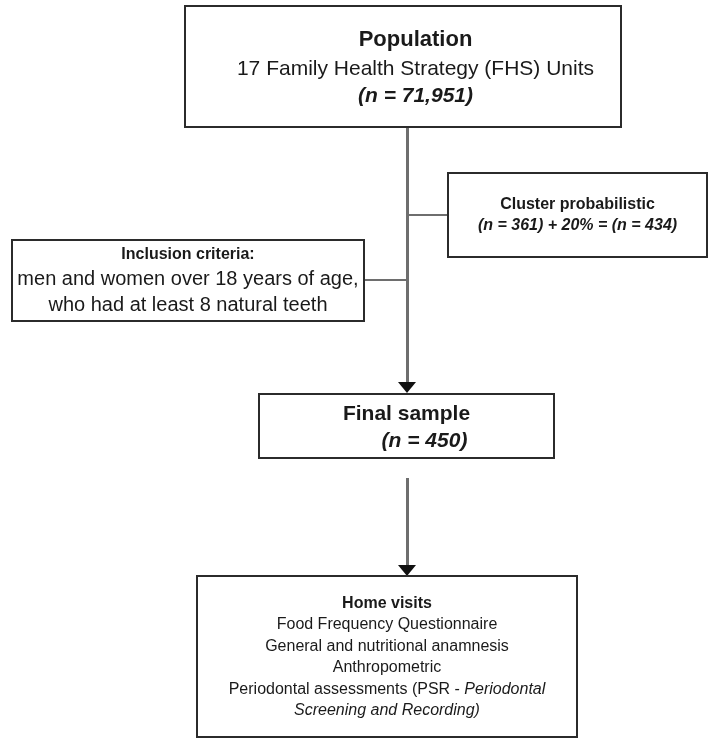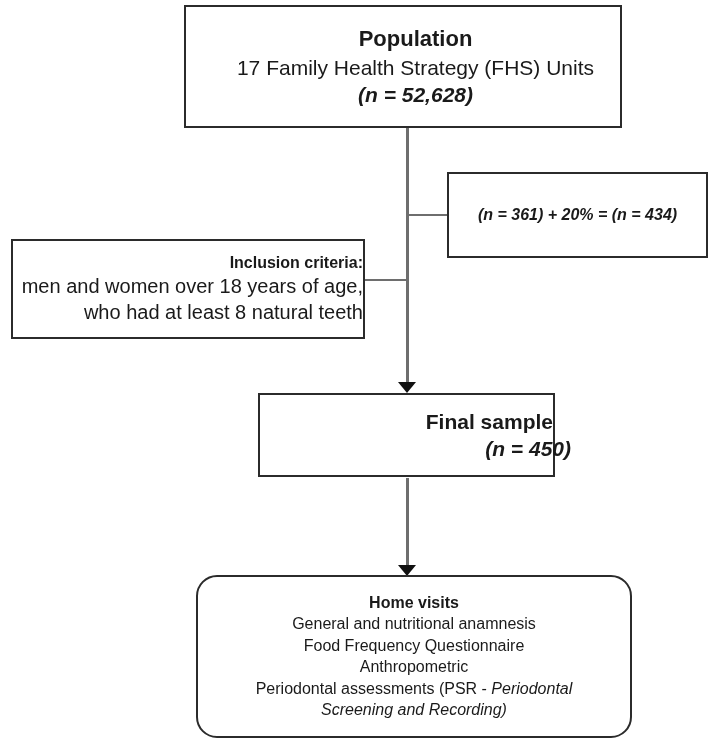--- a/index.html
+++ b/index.html
@@ -61,40 +61,37 @@
   #node-population .ln-italic { font-size: 21px; }
 
   #node-cluster {
     left: 447px; top: 172px; width: 261px; height: 86px;
     font-size: 16px;
   }
   #node-cluster .ln-bold { font-size: 16px; }
   #node-cluster .ln-italic { font-size: 16px; }
 
   #node-inclusion {
-    left: 11px; top: 239px; width: 354px; height: 100px;
+    left: 11px; top: 239px; width: 354px; height: 83px;
     font-size: 16px;
-    text-align: right;
   }
   #node-inclusion .ln-bold { font-size: 16px; }
   #node-inclusion .ln-plain { font-size: 20px; }
 
   #node-final {
-    left: 258px; top: 393px; width: 297px; height: 84px;
+    left: 258px; top: 393px; width: 297px; height: 66px;
     font-size: 21px;
-    text-align: right;
   }
   #node-final .ln-bold { font-size: 21px; }
   #node-final .ln-italic { font-size: 21px; margin-left: 36px; }
 
   #node-home {
-    left: 196px; top: 575px; width: 436px; height: 163px;
+    left: 196px; top: 575px; width: 382px; height: 163px;
     font-size: 16px;
     justify-content: center;
-    border-radius: 21px;
   }
   #node-home .ln-bold { font-size: 16px; }
   #node-home .ln-plain { font-size: 16px; line-height: 1.34; }
   #node-home .ln-plain em { font-style: italic; margin-top: 33px; }
 
   
   .conn {
     position: absolute;
     background: #6e6e6e;
     z-index: 1;
@@ -136,40 +133,41 @@
   <div class="conn" id="trunk-top"></div>
   <div class="conn" id="branch-cluster"></div>
   <div class="conn" id="branch-inclusion"></div>
   <div class="conn" id="trunk-bottom"></div>
   <div class="arrowhead" id="arrow-final"></div>
   <div class="arrowhead" id="arrow-home"></div>
 
   <div class="node" id="node-population">
     <span class="line ln-bold">Population</span>
     <span class="line ln-plain">17 Family Health Strategy (FHS) Units</span>
-    <span class="line ln-italic">(n = 52,628)</span>
+    <span class="line ln-italic">(n = 71,951)</span>
   </div>
 
   <div class="node" id="node-cluster">
+    <span class="line ln-bold">Cluster probabilistic</span>
     <span class="line ln-italic">(n = 361) + 20% = (n = 434)</span>
   </div>
 
   <div class="node" id="node-inclusion">
     <span class="line ln-bold">Inclusion criteria:</span>
     <span class="line ln-plain">men and women over 18 years of age,</span>
     <span class="line ln-plain">who had at least 8 natural teeth</span>
   </div>
 
   <div class="node" id="node-final">
     <span class="line ln-bold">Final sample</span>
     <span class="line ln-italic">(n = 450)</span>
   </div>
 
   <div class="node" id="node-home">
     <span class="line ln-bold">Home visits</span>
+    <span class="line ln-plain">Food Frequency Questionnaire</span>
     <span class="line ln-plain">General and nutritional anamnesis</span>
-    <span class="line ln-plain">Food Frequency Questionnaire</span>
     <span class="line ln-plain">Anthropometric</span>
     <span class="line ln-plain"><span>Periodontal assessments (PSR - </span><em>Periodontal</em></span>
     <span class="line ln-plain"><em>Screening and Recording)</em></span>
   </div>
 
 </div>
 
 </body></html>

